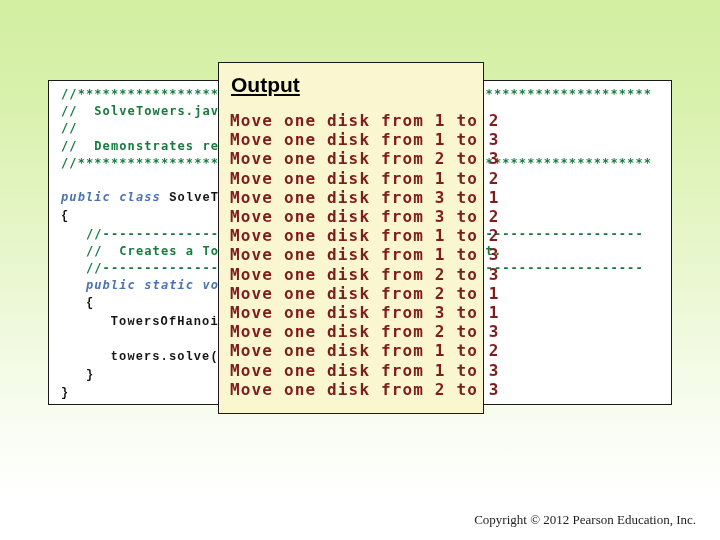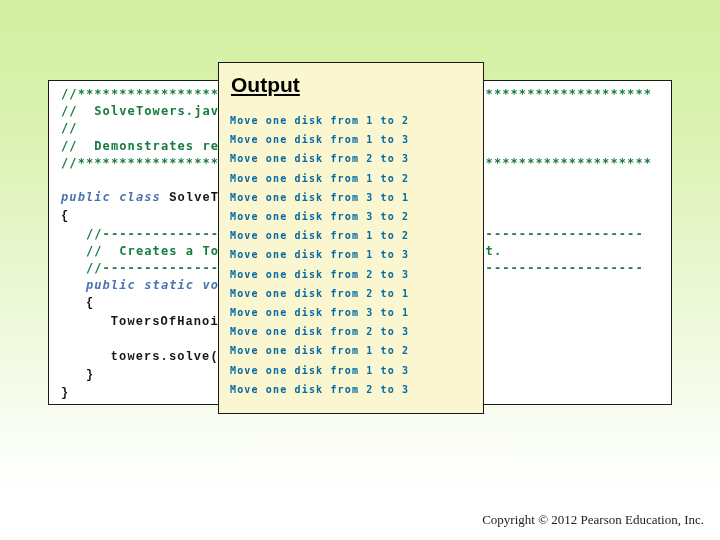--- a/index.html
+++ b/index.html
@@ -41,26 +41,26 @@
   .output-title{
     margin:10px 0 0 12px;
     font-family:"Liberation Sans",sans-serif;
     font-size:21px;font-weight:bold;color:#000000;
     text-decoration:underline;
     display:inline-block;
   }
   .output-lines{
     margin:14px 0 0 11px;
     font-family:"DejaVu Sans Mono",monospace;
-    font-weight:bold;font-size:10px;line-height:19.2px;
-    letter-spacing:1.15px;white-space:pre;color:#0369a1;
+    font-weight:bold;font-size:16px;line-height:19.2px;
+    letter-spacing:1.15px;white-space:pre;color:#7f1d1d;
   }
   .ol{min-height:19.2px;}
   .copyright{
-    position:absolute;right:16px;bottom:12px;
+    position:absolute;right:24px;bottom:12px;
     font-family:"Liberation Serif",serif;
     font-size:13px;color:#222222;
   }
 </style>
 </head>
 <body>
 
 <div class="slide">
 
   <div class="code-panel">

